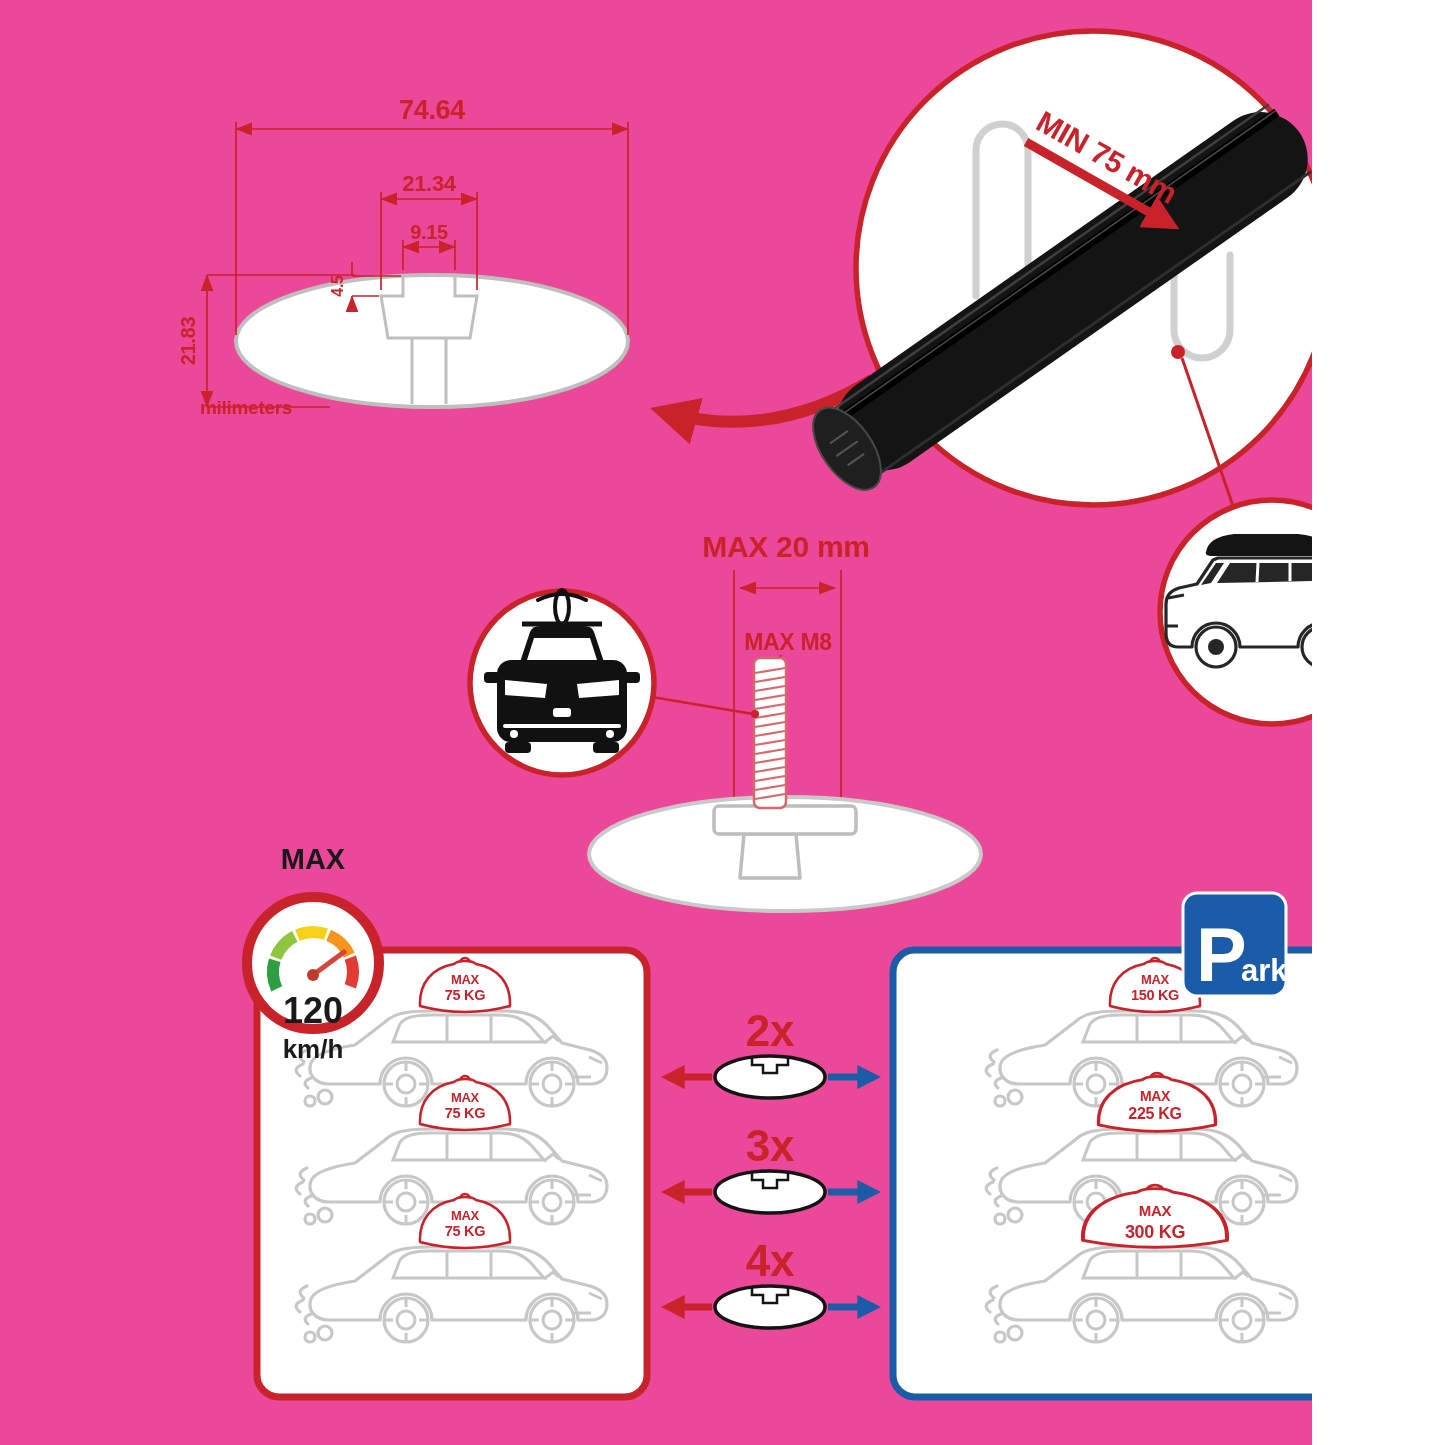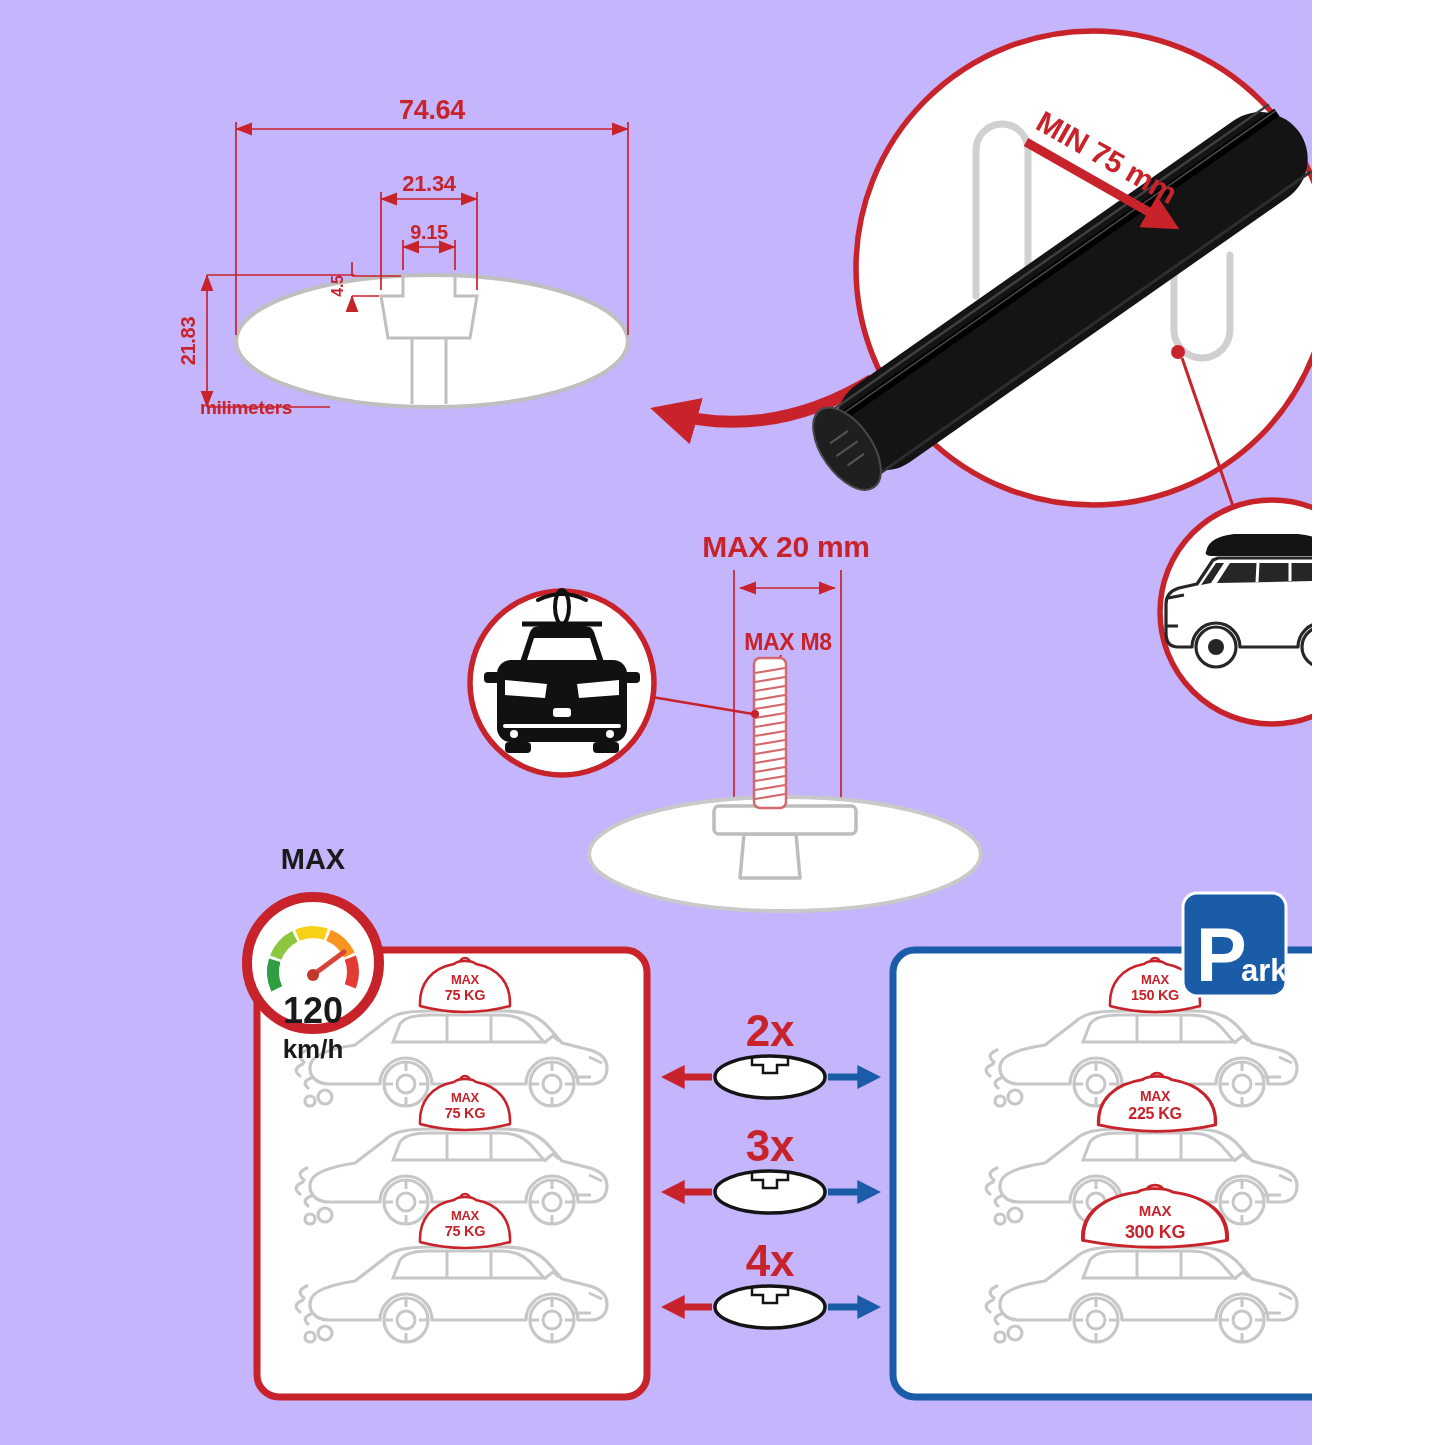--- a/index.html
+++ b/index.html
@@ -1,16 +1,16 @@
 <!DOCTYPE html>
 <html><head>
 <meta charset="utf-8">
 <style>
   html,body{margin:0;padding:0;background:#ffffff;}
-  .canvas{position:relative;width:1312px;height:1445px;background:#c4b5fd;overflow:hidden;}
+  .canvas{position:relative;width:1312px;height:1445px;background:#ec4899;overflow:hidden;}
   svg{display:block;}
   text{font-family:"Liberation Sans", sans-serif;}
   .red-label{fill:#c8232b;font-weight:bold;letter-spacing:-0.3px;}
   .dark-label{fill:#1a1a1a;font-weight:bold;}
   .white-label{fill:#ffffff;font-weight:bold;}
   .redstroke{stroke:#c8232b;}
   .bluestroke{stroke:#1b5ca8;}
   .dim{stroke:#c8232b;stroke-width:1.7;}
 </style>
 </head>

